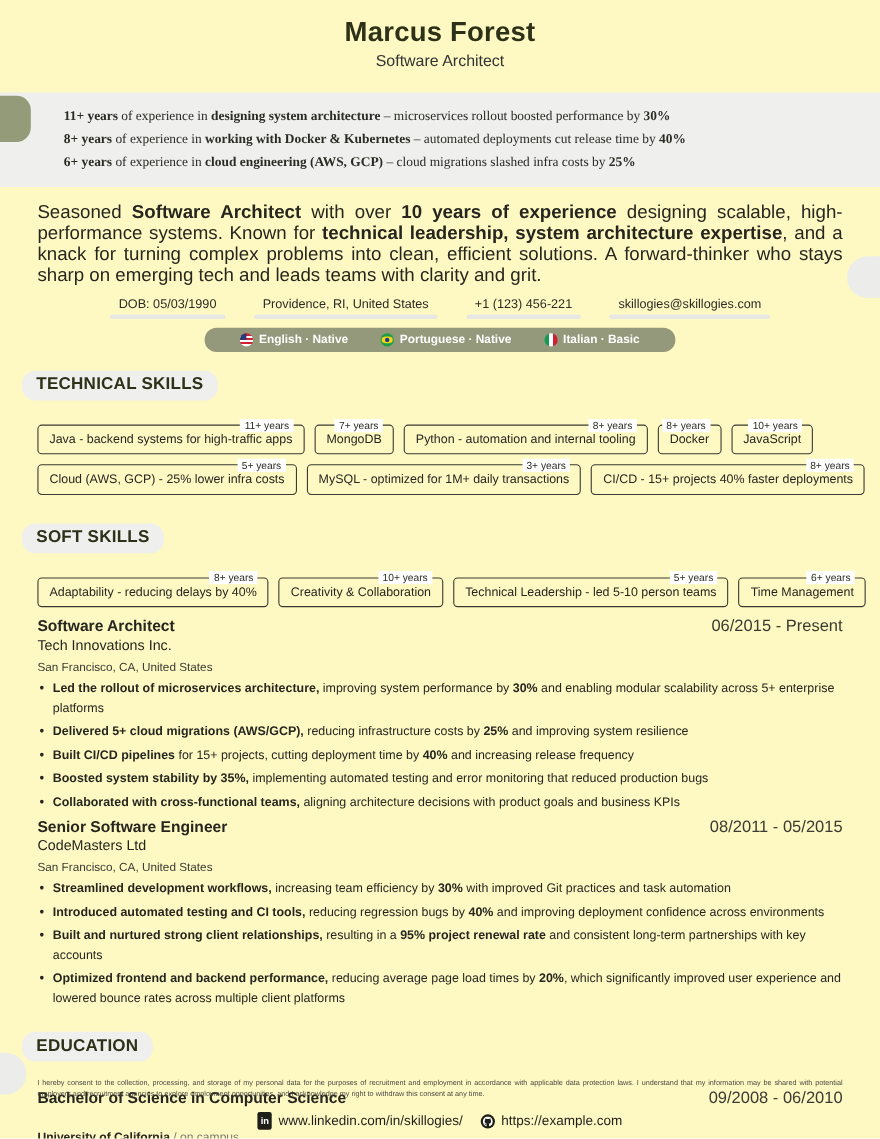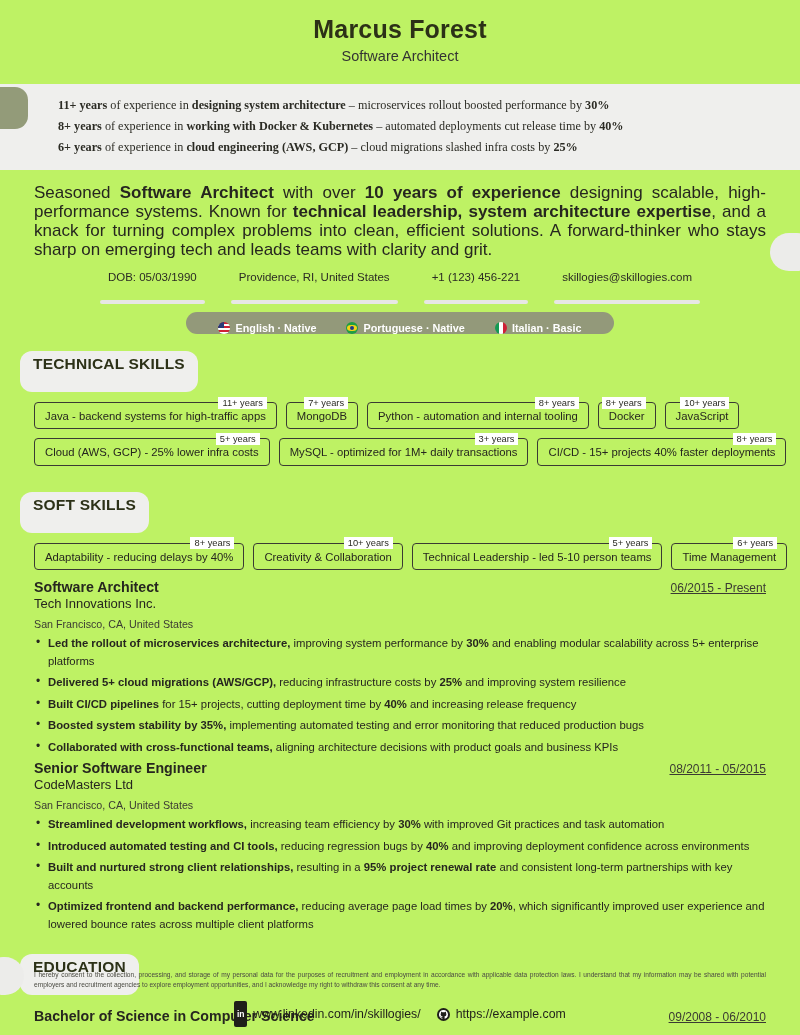--- a/index.html
+++ b/index.html
@@ -3,21 +3,21 @@
 <meta charset="utf-8">
 <style>
   * { box-sizing: border-box; margin: 0; padding: 0; }
   html, body {
     width: 800px; height: 1035px;
     background: #ffffff;
     font-family: "Liberation Sans", sans-serif;
     color: #26261f;
     overflow: hidden;
   }
-  .page { position: relative; width: 800px; height: 1035px; background:#bef264; }
+  .page { position: relative; width: 800px; height: 1035px; background:#fef9c3; }
 
   
   .header { padding: 14px 0 10px; text-align: center; }
   .name {
     font-size: 25px; font-weight: bold; color: #2c3117;
     letter-spacing: .2px; line-height: 1.2;
   }
   .role { font-size: 14.5px; color: #333; margin-top: 4px; }
 
   
@@ -45,21 +45,21 @@
     font-size: 17px; line-height: 19px; text-align: justify;
     color: #26261f;
   }
   .summary b { font-weight: bold; }
 
   
   .contact-row {
     display: flex; justify-content: center; gap: 26px;
     margin-top: 12px; padding: 0 34px;
   }
-  .contact-item { position: relative; padding-bottom: 21px; }
+  .contact-item { position: relative; padding-bottom: 7px; }
   .contact-item span {
     font-size: 11.5px; color: #2b2b24; display:block; text-align:center;
     padding: 0 8px;
   }
   .contact-item::after {
     content:""; position:absolute; left:0; right:0; bottom:0;
     height:4px; background:#e7e7e4; border-radius:2px;
   }
 
   
@@ -71,21 +71,21 @@
   .left-blob-footer {
     position:absolute; left:-16px; top:957px;
     width:40px; height:38px; border-radius:19px;
     background:#ececea; z-index:0;
   }
 
   
   .lang-bar {
     margin: 8px auto 0; width: 428px; height: 22px;
     background:#93997a; border-radius: 11px;
-    display:flex; align-items:flex-end; justify-content:center; gap: 30px;
+    display:flex; align-items:center; justify-content:center; gap: 30px;
   }
   .lang-item { display:flex; align-items:center; gap:5px; }
   .lang-item .label { font-size:10.8px; color:#fff; font-weight:bold; }
   .flag { width:12px; height:12px; border-radius:50%; display:block; position:relative; overflow:hidden; }
   .flag-us {
     background: repeating-linear-gradient(to bottom,#cf2036 0 2px,#fff 2px 4px);
   }
   .flag-us::before{
     content:""; position:absolute; left:0; top:0; width:6px; height:6px; background:#2a3b78;
   }
@@ -98,42 +98,42 @@
     content:""; position:absolute; left:4px; top:4px; width:4px; height:4px;
     background:#1f3a8a; border-radius:50%;
   }
   .flag-it {
     background: linear-gradient(to right,#159a53 0 33%,#ffffff 33% 66%,#cf2036 66% 100%);
   }
 
   
   .sec-title {
     display:inline-block; background:#efefed; border-radius:12px;
-    padding: 4px 13px 19px; margin: 17px 0 10px 20px;
+    padding: 4px 13px 5px; margin: 17px 0 22px 20px;
     font-size:15.5px; font-weight:bold; color:#2c3117; letter-spacing:.2px;
   }
 
   
   .chip-row { display:flex; gap:9px; padding: 0 34px 0 34px; margin-bottom: 9px; }
   .chip {
     position:relative; border:1.2px solid #3a3a33; border-radius:4px;
     padding: 7px 10px 6px; font-size:11.3px; color:#26261f;
     white-space:nowrap; line-height:1.1;
   }
   .chip .years {
     position:absolute; top:-6.5px; right:9px;
     background:#fff; padding: 0 4px;
     font-size:9.3px; color:#2b2b24; line-height:12px;
   }
 
   
   .entry { padding: 0 34px; margin-top: 3px; }
   .entry-head { display:flex; justify-content:space-between; align-items:baseline; }
   .entry-title { font-size:14.2px; font-weight:bold; color:#26261f; }
-  .entry-date { font-size:12px; color:#3b3b33; white-space:nowrap;text-decoration:underline; }
+  .entry-date { font-size:15px; color:#3b3b33; white-space:nowrap; }
   .entry-org { font-size:13px; color:#26261f; margin-top:1px; }
   .entry-loc { font-size:10.7px; color:#3b3b33; margin-top:7px; }
   .bullets { margin-top: 5px; list-style:none; }
   .bullets li {
     position:relative; padding-left:14px; font-size:11.3px; line-height:17.5px;
     color:#26261f; margin-bottom: 4px;
   }
   .bullets li::before {
     content:"\2022"; position:absolute; left:2px; top:-1px; font-size:12px; color:#26261f;
   }
@@ -150,21 +150,21 @@
     margin: 0 34px; font-size:6.6px; line-height:10px; color:#4a4a42;
     text-align:justify;
   }
   .links {
     display:flex; justify-content:center; align-items:center; gap:16px;
     margin-top:11px;
   }
   .link { display:flex; align-items:center; gap:6px; }
   .link .txt { font-size:12.3px; color:#1f1f1a; }
   .ic-li {
-    width:13px;height:26px;background:#1f1f1a;border-radius:2px;
+    width:13px;height:16px;background:#1f1f1a;border-radius:2px;
     color:#fff;font-size:8.5px;font-weight:bold;
     display:flex;align-items:center;justify-content:center;line-height:1;
   }
   .ic-gh {
     width:13px;height:13px;border-radius:50%;background:#1f1f1a;
     display:flex;align-items:center;justify-content:center;
   }
 </style>
 </head>
 <body>

